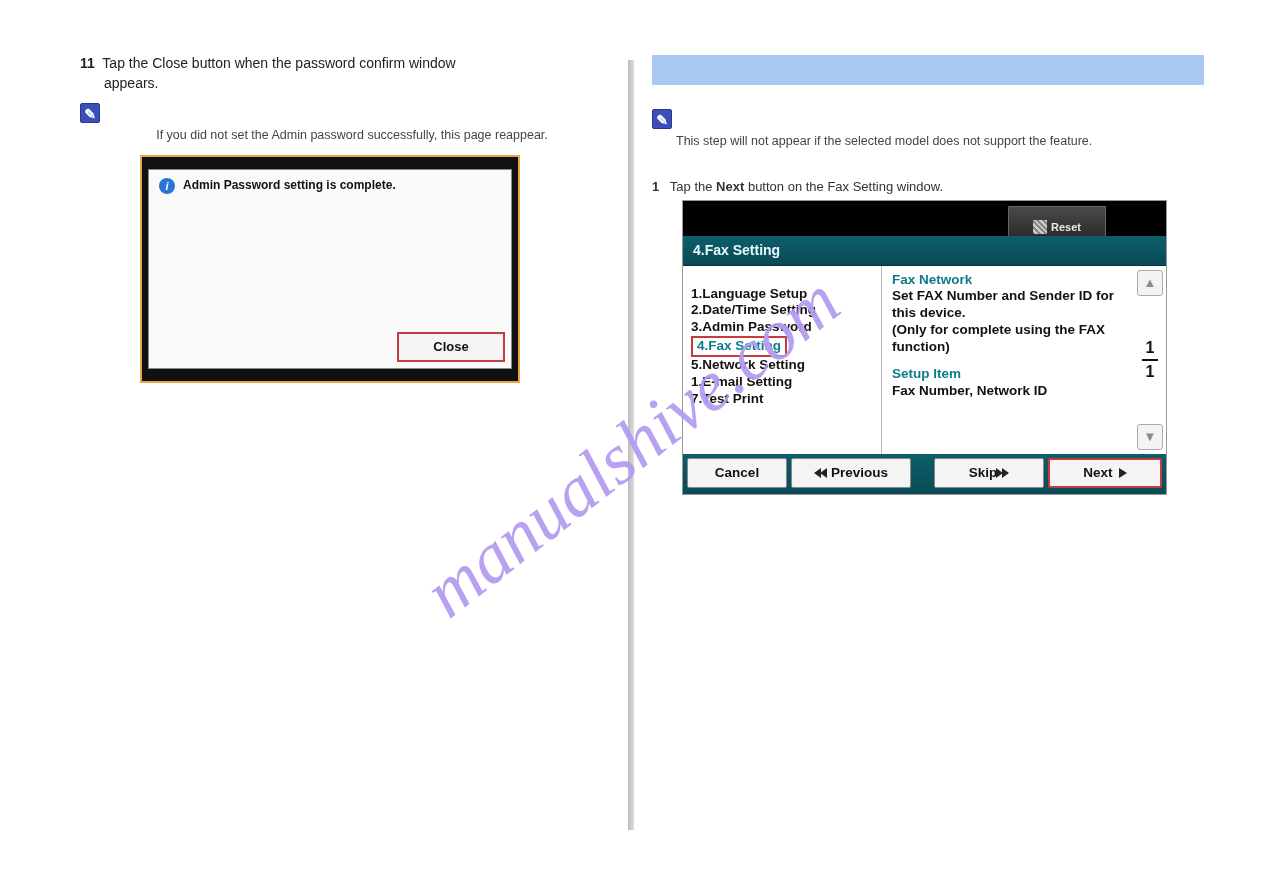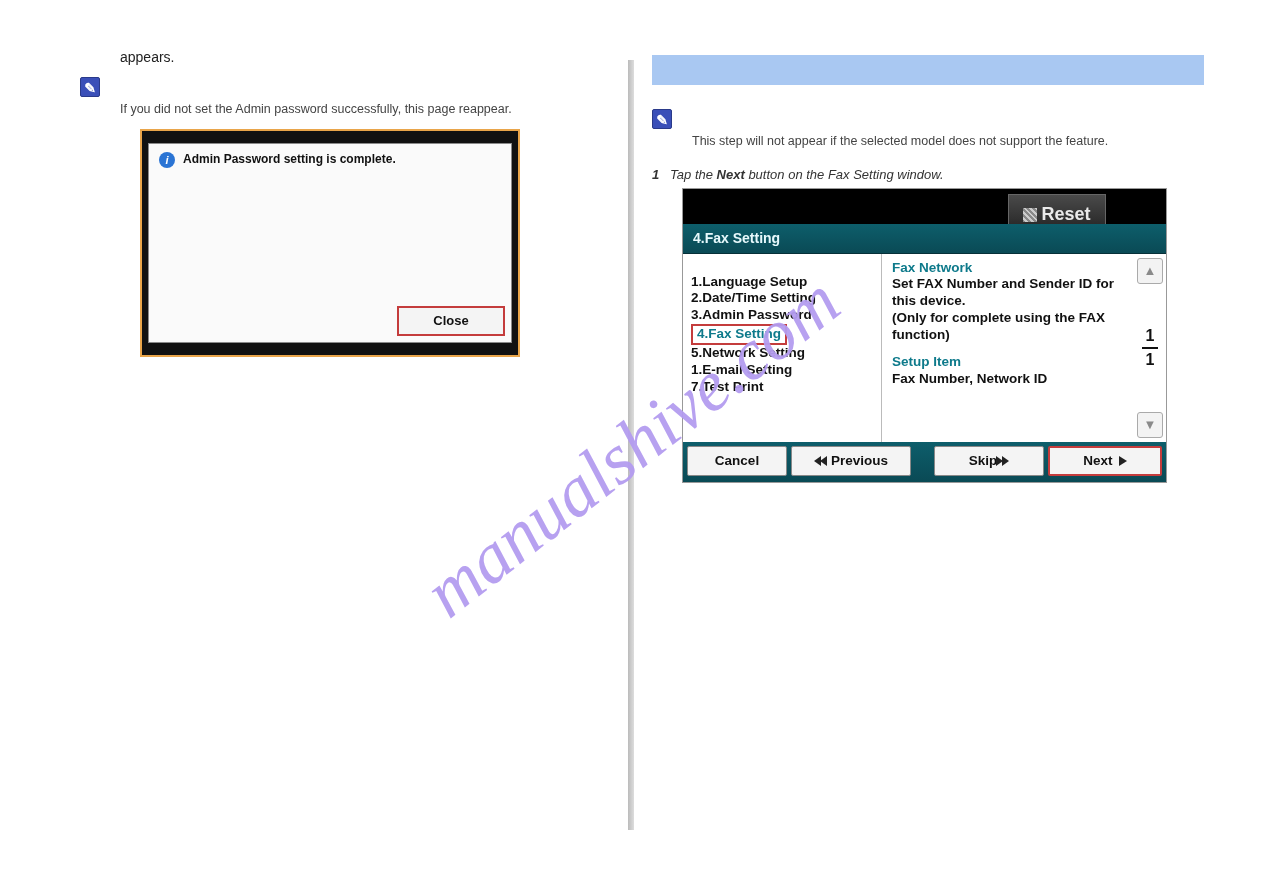--- a/index.html
+++ b/index.html
@@ -33,22 +33,22 @@
     font-size: 14px;
     line-height: 20px;
     text-align: center;
     font-weight: bold;
     border: 1px solid #2a3a8a;
     border-radius: 2px;
   }
   .note-line { margin: 12px 0 8px 0; }
   .step-head { font-size: 14px; margin-bottom: 10px; color: #222; }
   .bold { font-weight: 700; }
-  .indent { margin-left: 40px; }
-  .small-gap { margin-top: 16px; font-style: italic; }
+  .indent { margin-left: 24px; }
+  .small-gap { margin-top: 28px; }
 
   
   .fig1 {
     margin: 10px 0 10px 60px;
     width: 380px;
     height: 228px;
     background: #111;
     border: 2px solid #e9a54a;
     position: relative;
   }
@@ -101,21 +101,21 @@
   .fig2-black {
     position: absolute; left: 0; right: 0; top: 0; height: 35px;
     background: #000;
   }
   .reset-btn {
     position: absolute; top: 5px; right: 60px;
     width: 98px; height: 42px;
     background: linear-gradient(#4a4a4a,#202020);
     border: 1px solid #666;
     color: #eaeaea;
-    font-weight: 700; font-size: 18px;
+    font-weight: 700; font-size: 11px;
     display: flex; align-items: center; justify-content: center;
     gap: 4px;
   }
   .reset-btn .sq {
     width: 14px; height: 14px; background: repeating-linear-gradient(45deg,#888,#888 2px,#ccc 2px,#ccc 4px);
   }
   .fig2-title {
     position: absolute; left: 0; right: 0; top: 35px; height: 30px;
     background: linear-gradient(#0d5e6b,#0a4a55);
     color: #e7f9fc;
@@ -204,26 +204,30 @@
     pointer-events: none;
     white-space: nowrap;
   }
 </style>
 </head>
 <body>
 
 <div class="divider"></div>
 
 <div class="col col-left">
+  <p class="step-head">
+    <span class="bold">11</span>&nbsp;
+    <span>Tap the Close button when the password confirm window</span>
+  </p>
   <p class="step-head indent" style="margin-top:-6px;">appears.</p>
 
   <div class="note-line">
     <span class="note-icon">✎</span>
   </div>
-  <p class="indent" style="font-size:12.5px; line-height:1.4; color:#444; margin-top:-4px;">If you did not set the Admin password successfully, this page reappear.</p>
+  <p class="indent" style="font-size:12.5px; line-height:1.4; color:#444; margin-top:-4px;text-align:center;">If you did not set the Admin password successfully, this page reappear.</p>
 
   <div class="fig1">
     <div class="fig1-inner">
       <div class="fig1-msg-row">
         <span class="info-dot">i</span>
         <span class="fig1-msg">Admin Password setting is complete.</span>
       </div>
       <div class="fig1-close">Close</div>
     </div>
   </div>

